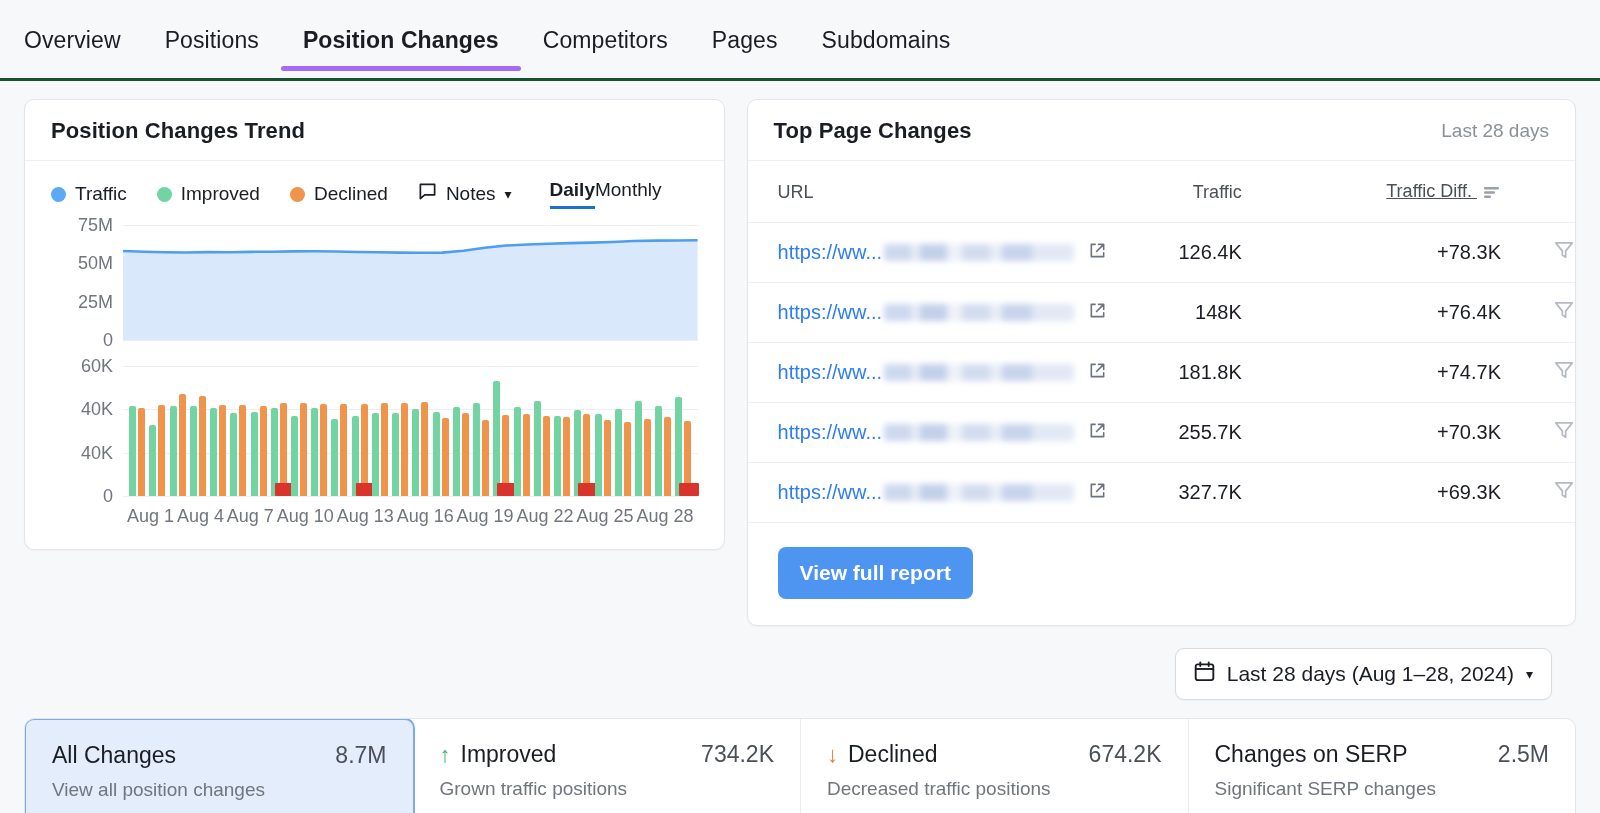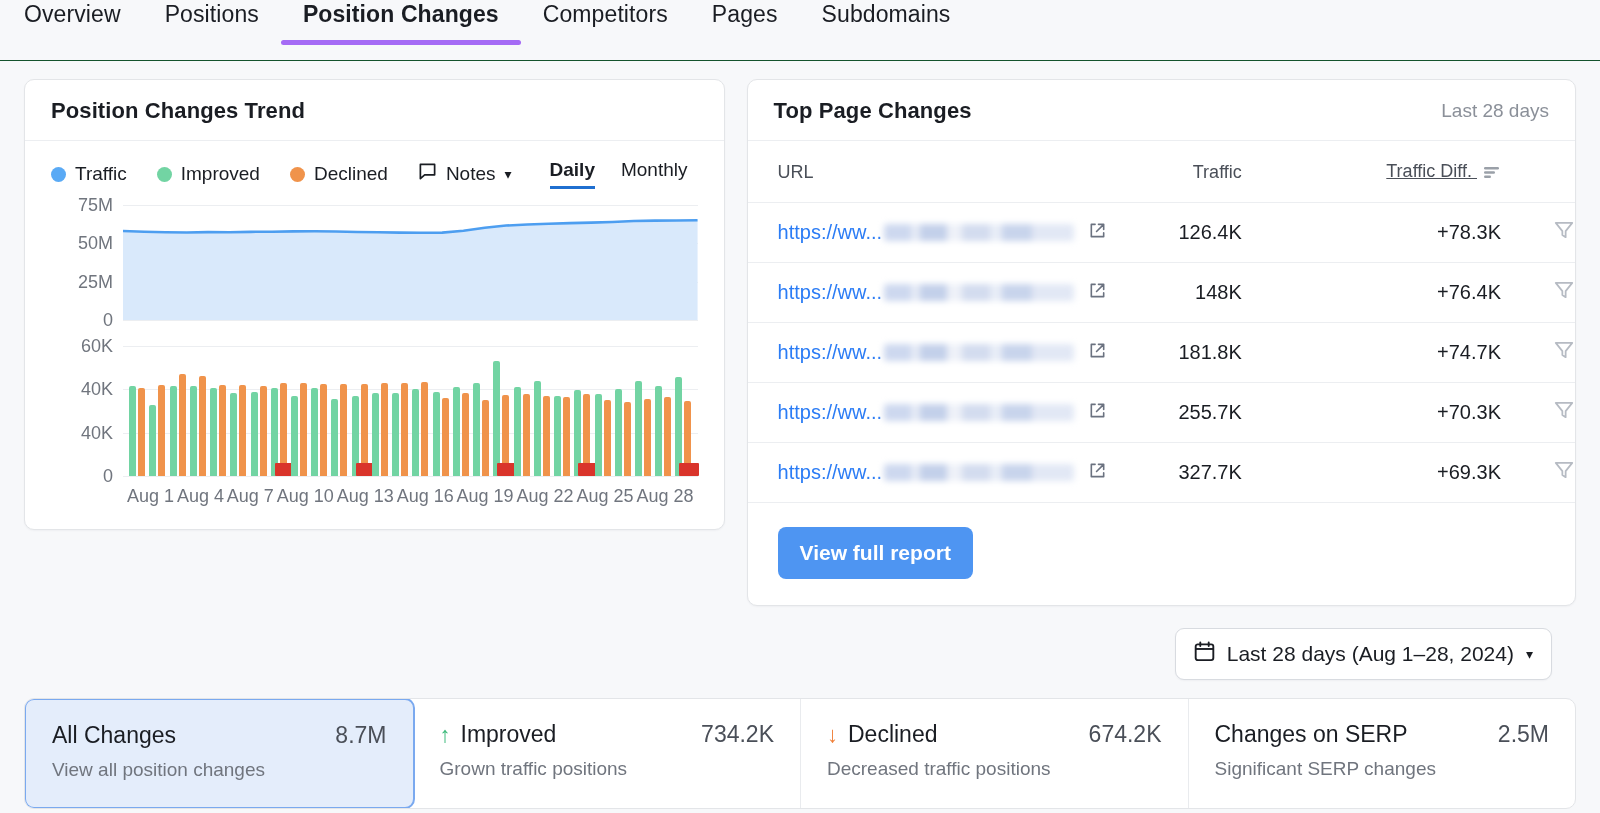--- a/index.html
+++ b/index.html
@@ -6,26 +6,26 @@
   html, body {
     width: 1600px; height: 813px;
     background: #f7f8fa;
     font-family: "Liberation Sans", sans-serif;
     color: #1a1d23;
     overflow: hidden;
   }
 
   
   .navbar {
-    height: 61px;
+    height: 81px;
     background: #f7f8fa;
     display: flex;
     align-items: flex-end;
-    padding: 16px 24px;
-    border-bottom: 1px solid #14532d;
+    padding: 8px 24px;
+    border-bottom: 3px solid #14532d;
     position: relative;
   }
   .nav-tabs { display: flex; align-items: flex-end; gap: 0; }
   .nav-tab {
     font-size: 23px;
     color: #1a1d23;
     padding: 0 22px 16px 22px;
     cursor: pointer;
     position: relative;
     white-space: nowrap;
@@ -78,21 +78,21 @@
   }
   .dot { width: 15px; height: 15px; border-radius: 50%; display: inline-block; }
   .dot.traffic { background: #5aaaf5; }
   .dot.improved { background: #72d4a3; }
   .dot.declined { background: #f0934b; }
   .notes-btn {
     display: flex; align-items: center; gap: 9px;
     font-size: 19px; cursor: pointer; margin-right: 38px;
   }
   .chev { font-size: 14px; color: #1a1d23; }
-  .gran { display: flex; align-items: center; gap: 26px; }
+  .gran { display: flex; align-items: center; }
   .gran-item {
     font-size: 19px; cursor: pointer; padding-bottom: 5px;
     border-bottom: 3px solid transparent;
   }
   .gran-item.active { font-weight: bold; border-bottom-color: #1f6fd0; }
   .plot-row { display: flex; }
   .y-axis {
     width: 72px;
     position: relative;
     flex: 0 0 72px;

